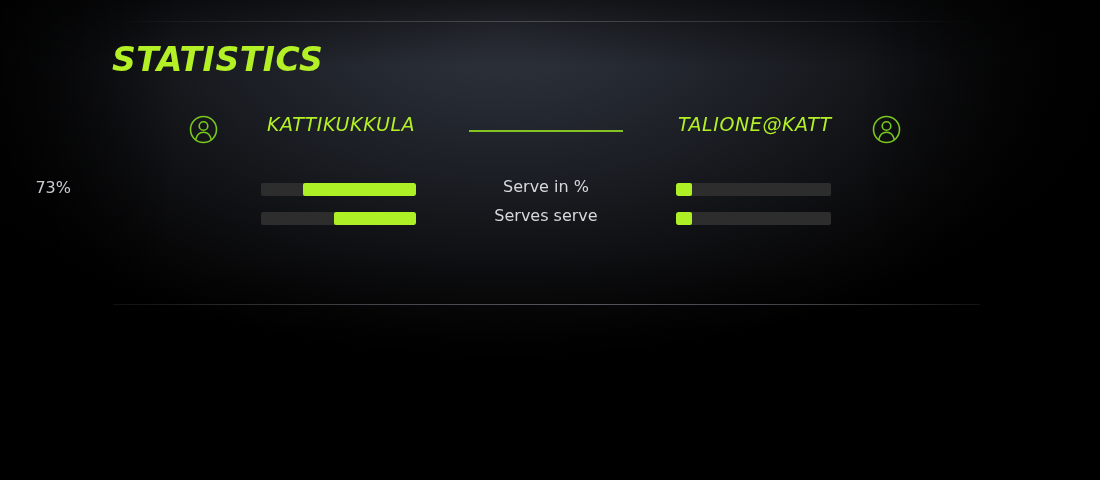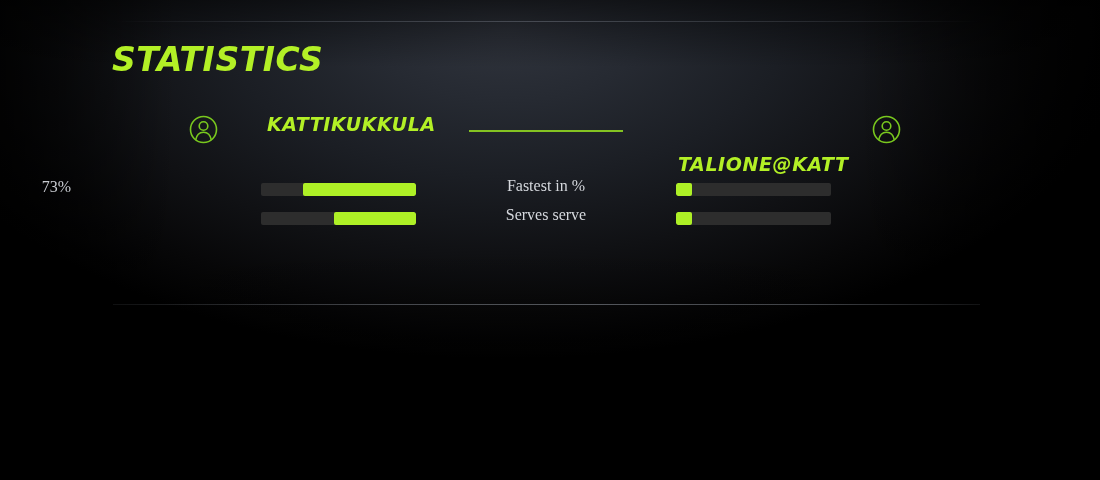--- a/index.html
+++ b/index.html
@@ -91,45 +91,44 @@
     top: 3px;
   }
   .avatar-left  { left: 189px; }
   .avatar-right { left: 872px; }
   .avatar svg { display: block; width: 29px; height: 29px; }
 
   .player-name {
     position: absolute;
     top: 1px;
     font-size: 19px;
-    font-weight: bold;
+    font-weight: normal;
     font-style: italic;
     letter-spacing: 0.6px;
     color: #b3f026;
     white-space: nowrap;
   }
   .player-name-left  { left: 267px; }
-  .player-name-right { left: 678px; margin-top: 40px; }
+  .player-name-right { left: 678px; }
 
   .header-line {
     position: absolute;
     left: 469px;
     top: 18px;
     width: 154px;
     height: 2px;
     background: #84c322;
   }
 
   
   .rows {
     position: absolute;
     left: 0;
     top: 176px;
     width: 950px;
-    font-family: Liberation Serif, serif;
   }
   .stat-row {
     position: relative;
     height: 29px;
   }
 
   .stat-value {
     position: absolute;
     right: 879px;       
     top: 2px;
@@ -213,21 +212,21 @@
 
   </div>
 
   <div class="rows">
 
     <div class="stat-row">
       <span class="stat-value">73%</span>
       <div class="bar bar-left">
         <div class="bar-fill" style="width: 73%;"></div>
       </div>
-      <span class="stat-label">Fastest in %</span>
+      <span class="stat-label">Serve in %</span>
       <div class="bar bar-right">
         <div class="bar-fill" style="width: 10%;"></div>
       </div>
     </div>
 
     <div class="stat-row">
       <div class="bar bar-left">
         <div class="bar-fill" style="width: 53%;"></div>
       </div>
       <span class="stat-label">Serves serve</span>

